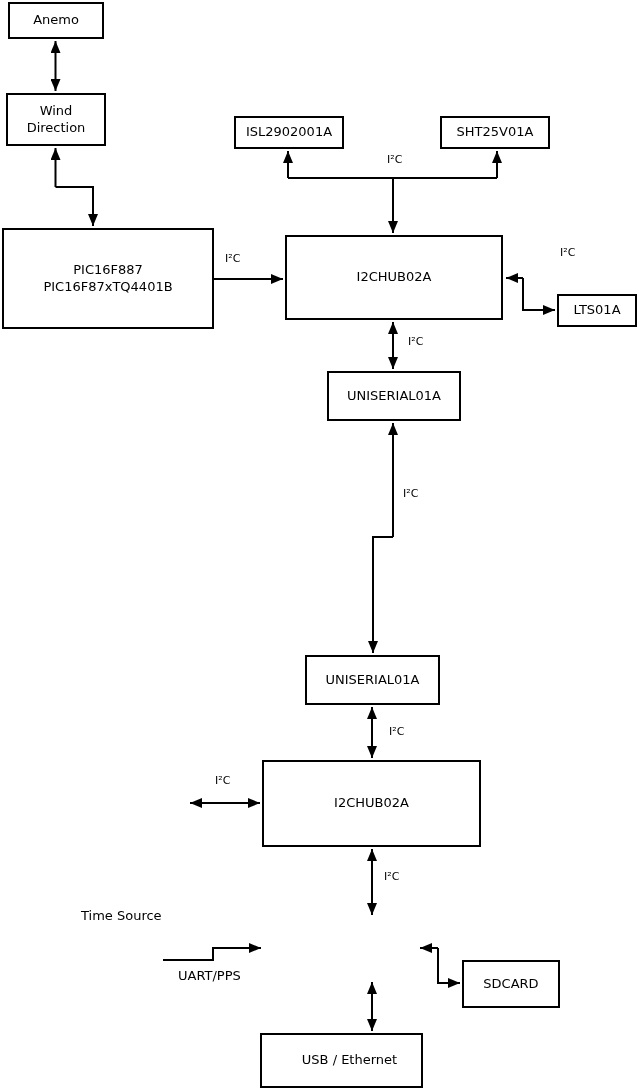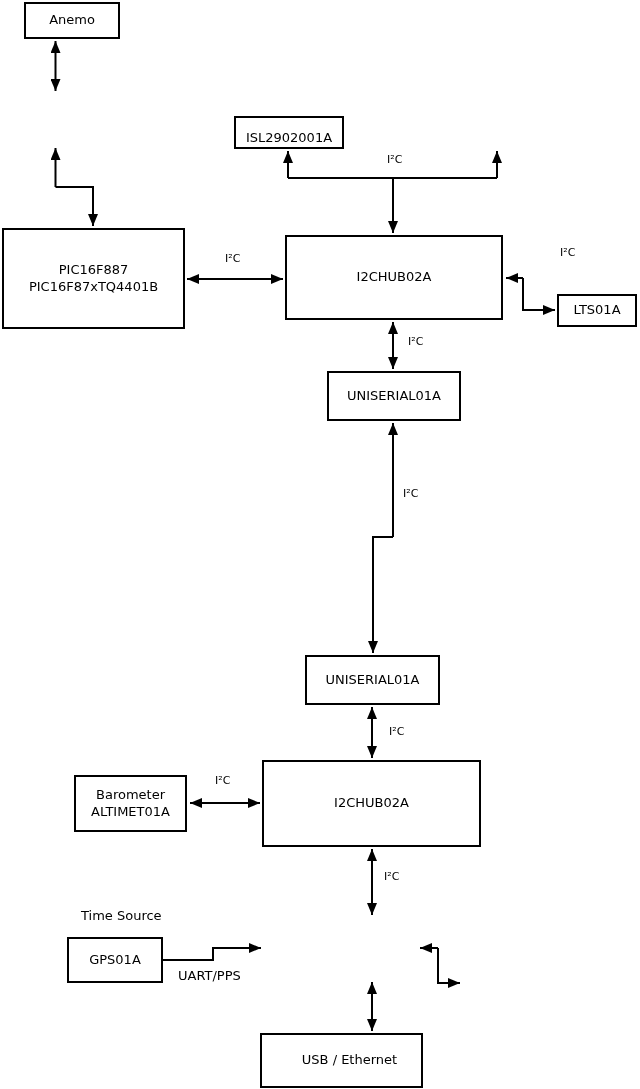--- a/index.html
+++ b/index.html
@@ -93,32 +93,33 @@
 
     <path d="M163 960 L213 960 L213 948 L261 948" marker-end="url(#arr)"></path>
 
     <path d="M438 948 L420 948" marker-end="url(#arr)"></path>
     <path d="M438 948 L438 983 L460 983" marker-end="url(#arr)"></path>
 
     <path d="M372 1006 L372 982" marker-end="url(#arr)"></path>
     <path d="M372 1006 L372 1031" marker-end="url(#arr)"></path>
   </svg>
 
-  <div class="node" style="left:8px;   top:2px;    width:96px;  height:37px;margin-left:16px;"><span>Anemo</span></div>
-  <div class="node" style="left:2px;   top:228px;  width:183px; height:101px;"><span>PIC16F887
+  <div class="node" style="left:8px;   top:2px;    width:96px;  height:37px;"><span>Anemo</span></div>
+  <div class="node" style="left:6px;   top:93px;   width:100px; height:53px;"><span>Wind
+Direction</span></div>
+  <div class="node" style="left:2px;   top:228px;  width:212px; height:101px;"><span>PIC16F887
 PIC16F87xTQ4401B</span></div>
-  <div class="node" style="left:234px; top:116px;  width:110px; height:33px;align-items:flex-end;"><span>ISL2902001A</span></div>
+  <div class="node" style="left:234px; top:116px;  width:110px; height:33px;"><span>ISL2902001A</span></div>
+  <div class="node" style="left:440px; top:116px;  width:110px; height:33px;"><span>SHT25V01A</span></div>
   <div class="node" style="left:285px; top:235px;  width:218px; height:85px;"><span>I2CHUB02A</span></div>
   <div class="node" style="left:557px; top:294px;  width:80px;  height:33px;"><span>LTS01A</span></div>
   <div class="node" style="left:327px; top:371px;  width:134px; height:50px;"><span>UNISERIAL01A</span></div>
   <div class="node" style="left:305px; top:655px;  width:135px; height:50px;"><span>UNISERIAL01A</span></div>
   <div class="node" style="left:262px; top:760px;  width:219px; height:87px;"><span>I2CHUB02A</span></div>
-  <div class="node" style="left:74px;  top:775px;  width:113px; height:57px;"><span>Barometer
-ALTIMET01A</span></div>
-  <div class="node" style="left:67px;  top:937px;  width:96px;  height:46px;"><span>GPS01A</span></div>
+  <div class="node" style="left:462px; top:960px;  width:98px;  height:48px;"><span>SDCARD</span></div>
   <div class="node" style="left:260px; top:1033px; width:163px; height:55px;padding-left:16px;"><span>USB / Ethernet</span></div>
 
   <span class="edge-label" style="left:387px; top:153px;">I²C</span>
   <span class="edge-label" style="left:225px; top:252px;">I²C</span>
   <span class="edge-label" style="left:560px; top:246px;">I²C</span>
   <span class="edge-label" style="left:408px; top:335px;">I²C</span>
   <span class="edge-label" style="left:403px; top:487px;">I²C</span>
   <span class="edge-label" style="left:389px; top:725px;">I²C</span>
   <span class="edge-label" style="left:215px; top:774px;">I²C</span>
   <span class="edge-label" style="left:384px; top:870px;">I²C</span>

